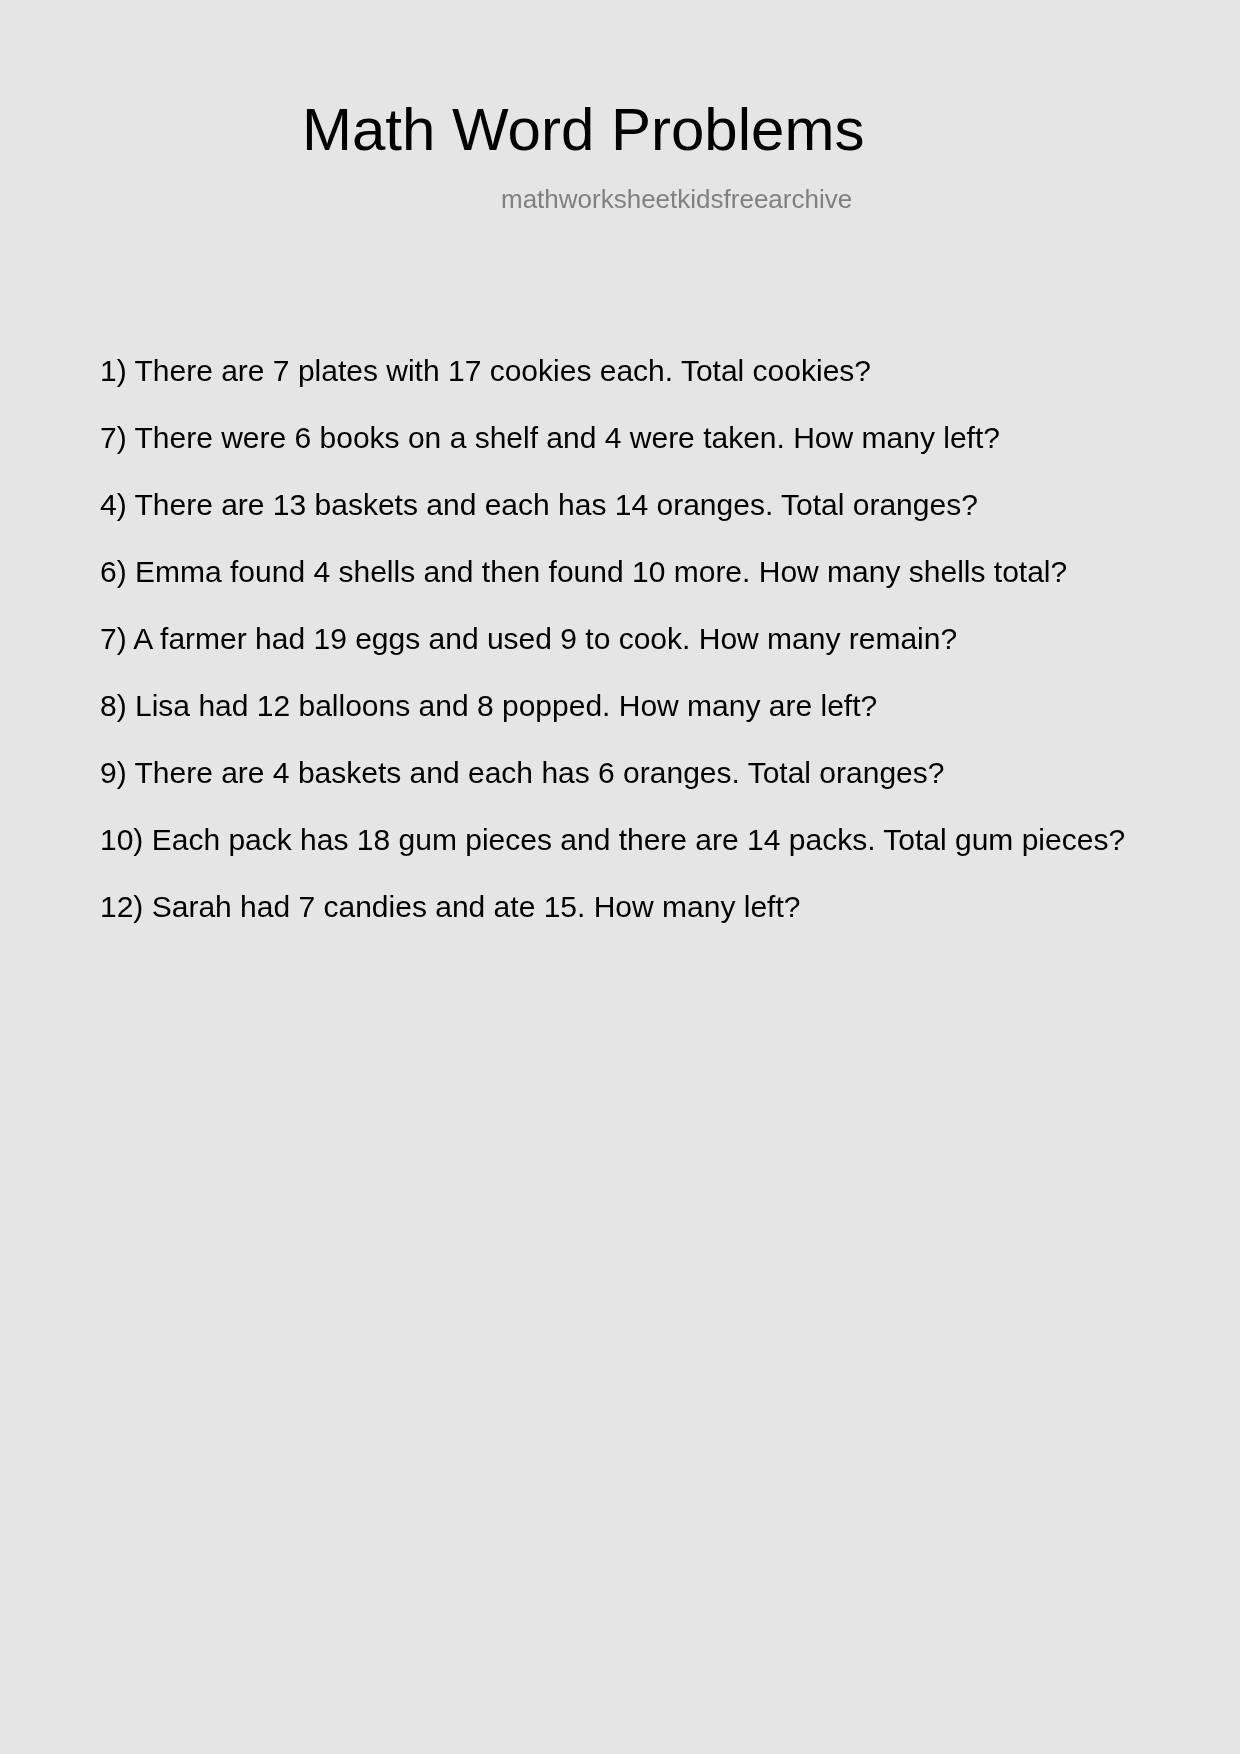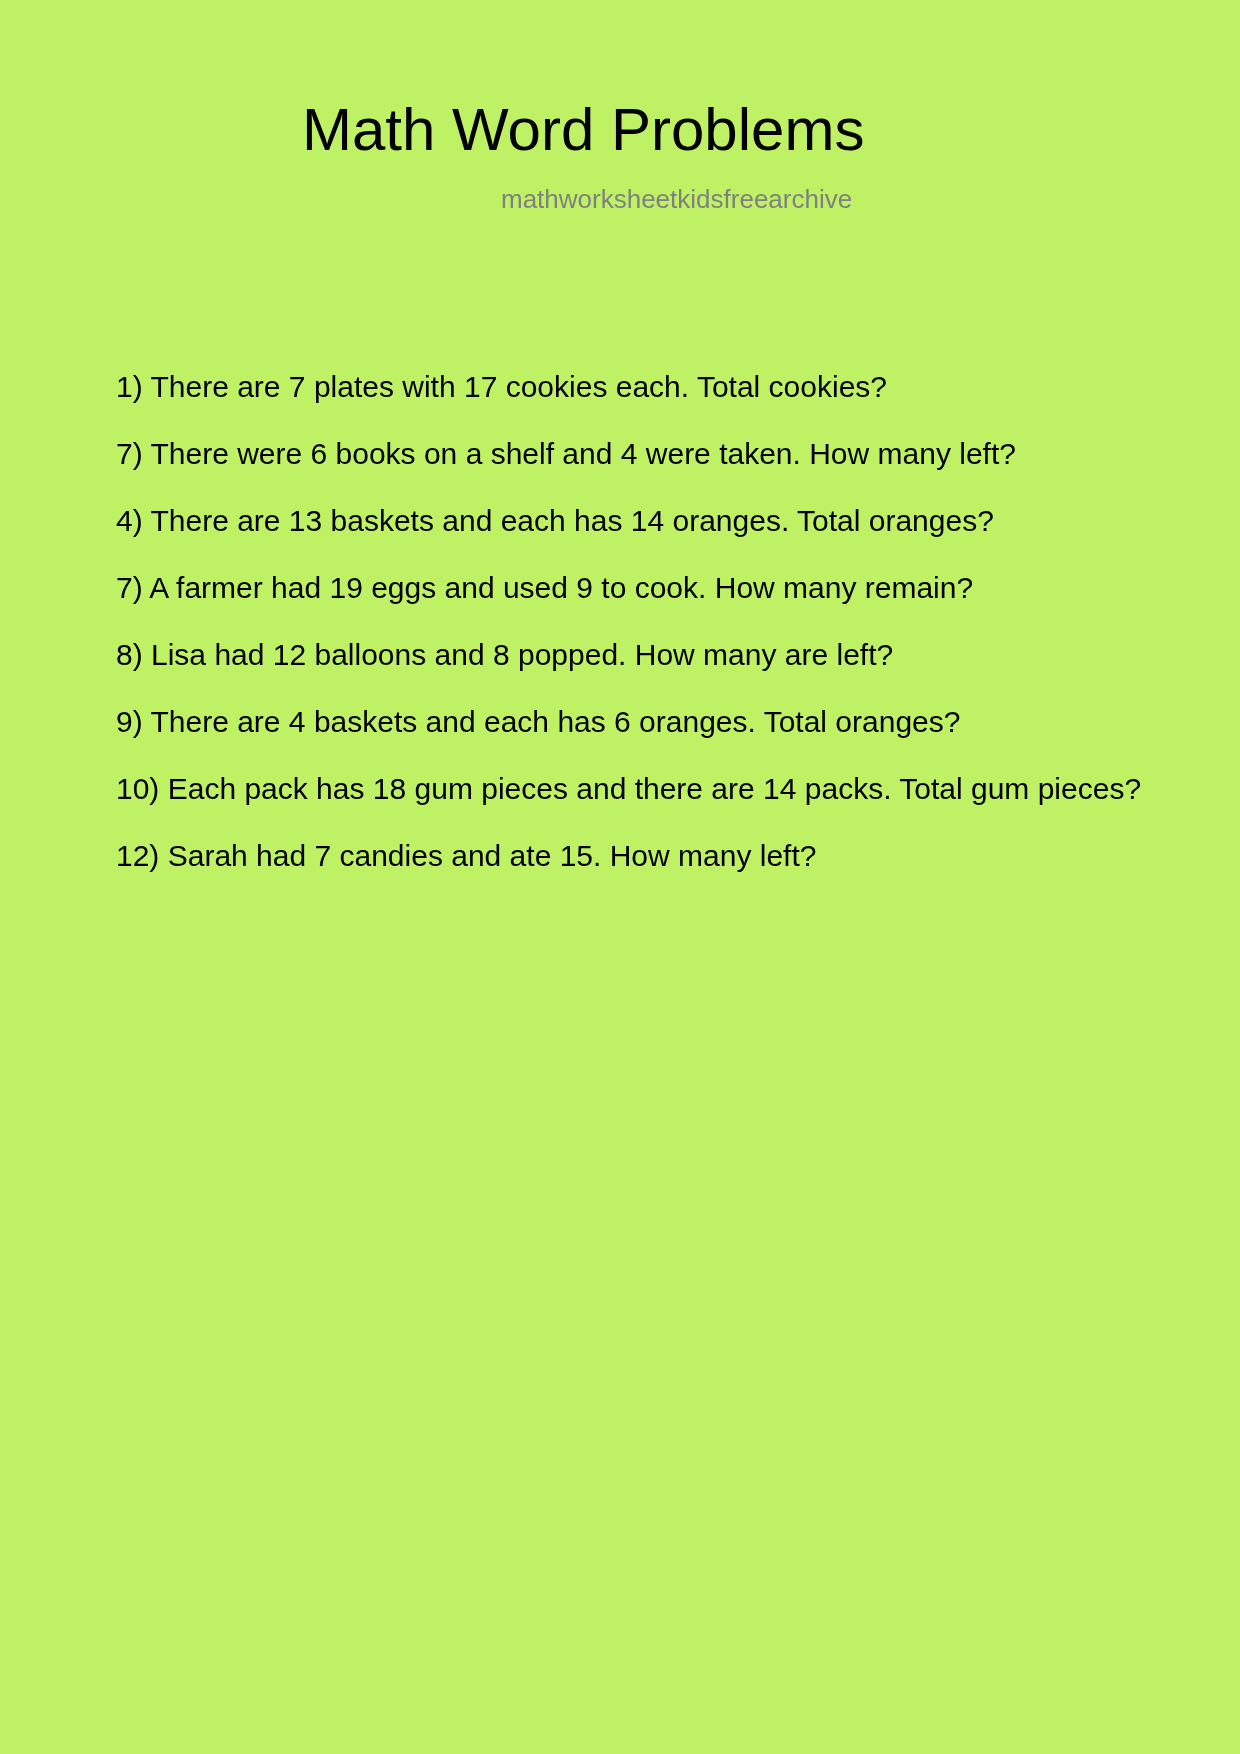--- a/index.html
+++ b/index.html
@@ -14,21 +14,21 @@
       overflow: hidden;
       font-family: "Liberation Sans", sans-serif;
       color: #000000;
     }
     .page {
       position: absolute;
       left: 0;
       top: 0;
       width: 1240px;
       height: 1754px;
-      background: #bef264;
+      background: #e5e5e5;
     }
     .title {
       position: absolute;
       left: 302px;
       top: 100px;
       margin: 0;
       font-size: 60px;
       line-height: 60px;
       font-weight: normal;
       white-space: nowrap;
@@ -42,21 +42,21 @@
       font-size: 26px;
       line-height: 30px;
       color: #808080;
       white-space: nowrap;
     }
     .problems {
       position: absolute;
       left: 100px;
       top: 350px;
       width: 1042px;
-      margin: 16px;
+      margin: 0;
       padding: 0;
       list-style: none;
     }
     .problem {
       font-size: 30px;
       line-height: 41px;
       margin: 0 0 26px 0;
       padding: 0;
     }
   </style>
@@ -64,19 +64,20 @@
 <body>
 
 <div class="page">
   <h1 class="title">Math Word Problems</h1>
   <div class="subtitle">mathworksheetkidsfreearchive</div>
 
   <ol class="problems">
     <li class="problem">1) There are 7 plates with 17 cookies each. Total cookies?</li>
     <li class="problem">7) There were 6 books on a shelf and 4 were taken. How many left?</li>
     <li class="problem">4) There are 13 baskets and each has 14 oranges. Total oranges?</li>
+    <li class="problem">6) Emma found 4 shells and then found 10 more. How many shells total?</li>
     <li class="problem">7) A farmer had 19 eggs and used 9 to cook. How many remain?</li>
     <li class="problem">8) Lisa had 12 balloons and 8 popped. How many are left?</li>
     <li class="problem">9) There are 4 baskets and each has 6 oranges. Total oranges?</li>
     <li class="problem">10) Each pack has 18 gum pieces and there are 14 packs. Total gum pieces?</li>
     <li class="problem">12) Sarah had 7 candies and ate 15. How many left?</li>
   </ol>
 </div>
 
 </body></html>

